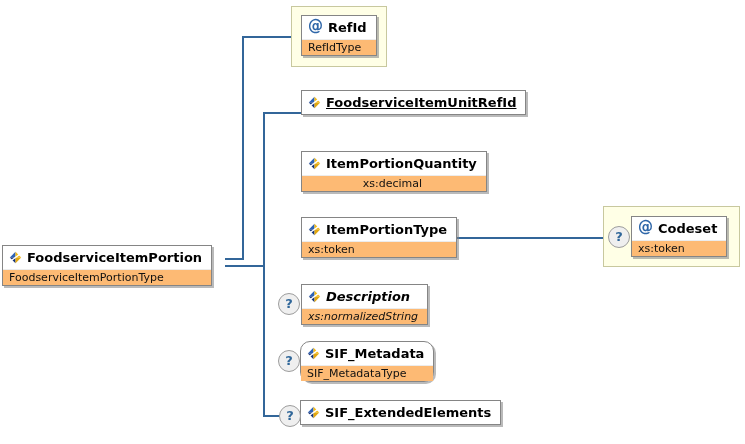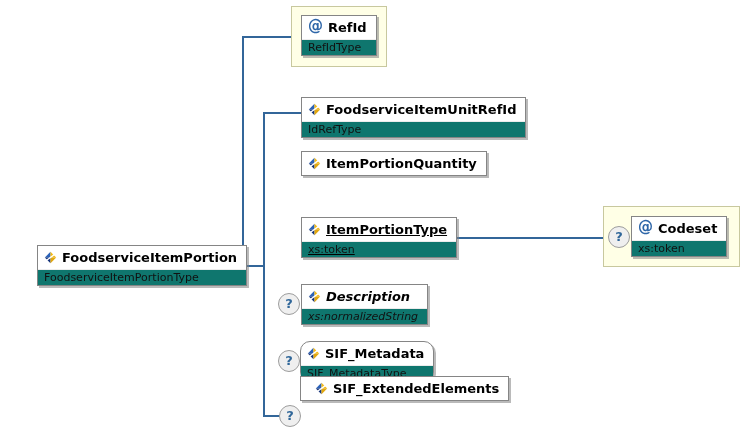--- a/index.html
+++ b/index.html
@@ -8,21 +8,21 @@
     font-family:"DejaVu Sans","Liberation Sans",sans-serif;overflow:hidden;
   }
   .line{position:absolute;background:#336699;z-index:1;}
   .opt-container{position:absolute;z-index:2;background:#FFFFE6;border:1px solid #C8C89E;box-sizing:border-box;}
   .node{
     position:absolute;z-index:4;border:1px solid #858585;background:#ffffff;
     box-shadow:2px 2px 0 rgba(130,130,130,.55);white-space:nowrap;box-sizing:border-box;
   }
   .node-title{display:flex;align-items:center;gap:5px;height:23px;padding:0 9px 0 6px;
     font-size:13px;font-weight:bold;color:#000;}
-  .node-sub{height:15px;line-height:15px;background:#0f766e;border-top:1px solid #ececec;
+  .node-sub{height:15px;line-height:15px;background:#fdba74;border-top:1px solid #ececec;
     font-size:11px;padding:0 9px 0 6px;color:#111;}
   .gem{display:inline-flex;width:13px;height:13px;flex:0 0 13px;}
   .at{color:#2E66A8;font-weight:bold;font-size:15px;line-height:1;transform:translateY(-1px);}
   .qmark{
     position:absolute;z-index:5;width:20px;height:20px;border-radius:50%;
     background:#EFEFEF;border:1px solid #9D9D9D;color:#2F6699;
     font-weight:bold;font-size:13px;text-align:center;line-height:20px;box-sizing:content-box;
   }
 </style>
 </head>
@@ -38,21 +38,21 @@
 <div class="line" style="left:440px;top:237px;width:163px;height:2px;"></div>
 
 <div class="opt-container" style="left:291px;top:6px;width:96px;height:61px;"></div>
 <div class="opt-container" style="left:603px;top:206px;width:137px;height:61px;"></div>
 
 <div class="qmark" style="left:278px;top:293px;">?</div>
 <div class="qmark" style="left:278px;top:350px;">?</div>
 <div class="qmark" style="left:279px;top:405px;">?</div>
 <div class="qmark" style="left:608px;top:226px;">?</div>
 
-<div class="node" style="left:2px;top:245px;margin-left:35px;">
+<div class="node" style="left:2px;top:245px;">
   <div class="node-title">
     <span class="gem">
         <svg width="13" height="13" viewBox="0 0 13 13">
           <polygon points="6.5,0.8 0.8,6.5 6.5,6.5" fill="#2B62B8"></polygon>
           <polygon points="6.5,0.8 12.2,6.5 6.5,6.5" fill="#F4B913"></polygon>
           <polygon points="0.8,6.5 6.5,12.2 6.5,6.5" fill="#15337A"></polygon>
           <polygon points="12.2,6.5 6.5,12.2 6.5,6.5" fill="#E2A70E"></polygon>
           <line x1="2.6" y1="9.2" x2="10.6" y2="3.4" stroke="#ffffff" stroke-width="1.4"></line>
         </svg>
       </span>
@@ -62,52 +62,52 @@
 </div>
 
 <div class="node" style="left:301px;top:15px;">
   <div class="node-title">
     <span class="at">@</span>
     <span>RefId</span>
   </div>
   <div class="node-sub">RefIdType</div>
 </div>
 
-<div class="node" style="left:301px;top:97px;">
+<div class="node" style="left:301px;top:90px;text-decoration:underline;">
   <div class="node-title">
     <span class="gem">
         <svg width="13" height="13" viewBox="0 0 13 13">
           <polygon points="6.5,0.8 0.8,6.5 6.5,6.5" fill="#2B62B8"></polygon>
           <polygon points="6.5,0.8 12.2,6.5 6.5,6.5" fill="#F4B913"></polygon>
           <polygon points="0.8,6.5 6.5,12.2 6.5,6.5" fill="#15337A"></polygon>
           <polygon points="12.2,6.5 6.5,12.2 6.5,6.5" fill="#E2A70E"></polygon>
           <line x1="2.6" y1="9.2" x2="10.6" y2="3.4" stroke="#ffffff" stroke-width="1.4"></line>
         </svg>
       </span>
     <span>FoodserviceItemUnitRefId</span>
   </div>
-  <div class="node-sub">IdRefType</div>
 </div>
 
 <div class="node" style="left:301px;top:151px;text-align:center;">
   <div class="node-title">
     <span class="gem">
         <svg width="13" height="13" viewBox="0 0 13 13">
           <polygon points="6.5,0.8 0.8,6.5 6.5,6.5" fill="#2B62B8"></polygon>
           <polygon points="6.5,0.8 12.2,6.5 6.5,6.5" fill="#F4B913"></polygon>
           <polygon points="0.8,6.5 6.5,12.2 6.5,6.5" fill="#15337A"></polygon>
           <polygon points="12.2,6.5 6.5,12.2 6.5,6.5" fill="#E2A70E"></polygon>
           <line x1="2.6" y1="9.2" x2="10.6" y2="3.4" stroke="#ffffff" stroke-width="1.4"></line>
         </svg>
       </span>
     <span>ItemPortionQuantity</span>
   </div>
+  <div class="node-sub">xs:decimal</div>
 </div>
 
-<div class="node" style="left:301px;top:217px;text-decoration:underline;">
+<div class="node" style="left:301px;top:217px;">
   <div class="node-title">
     <span class="gem">
         <svg width="13" height="13" viewBox="0 0 13 13">
           <polygon points="6.5,0.8 0.8,6.5 6.5,6.5" fill="#2B62B8"></polygon>
           <polygon points="6.5,0.8 12.2,6.5 6.5,6.5" fill="#F4B913"></polygon>
           <polygon points="0.8,6.5 6.5,12.2 6.5,6.5" fill="#15337A"></polygon>
           <polygon points="12.2,6.5 6.5,12.2 6.5,6.5" fill="#E2A70E"></polygon>
           <line x1="2.6" y1="9.2" x2="10.6" y2="3.4" stroke="#ffffff" stroke-width="1.4"></line>
         </svg>
       </span>
@@ -149,21 +149,21 @@
           <polygon points="0.8,6.5 6.5,12.2 6.5,6.5" fill="#15337A"></polygon>
           <polygon points="12.2,6.5 6.5,12.2 6.5,6.5" fill="#E2A70E"></polygon>
           <line x1="2.6" y1="9.2" x2="10.6" y2="3.4" stroke="#ffffff" stroke-width="1.4"></line>
         </svg>
       </span>
     <span>SIF_Metadata</span>
   </div>
   <div class="node-sub">SIF_MetadataType</div>
 </div>
 
-<div class="node" style="left:300px;top:376px;padding-left:8px;">
+<div class="node" style="left:300px;top:400px;">
   <div class="node-title">
     <span class="gem">
         <svg width="13" height="13" viewBox="0 0 13 13">
           <polygon points="6.5,0.8 0.8,6.5 6.5,6.5" fill="#2B62B8"></polygon>
           <polygon points="6.5,0.8 12.2,6.5 6.5,6.5" fill="#F4B913"></polygon>
           <polygon points="0.8,6.5 6.5,12.2 6.5,6.5" fill="#15337A"></polygon>
           <polygon points="12.2,6.5 6.5,12.2 6.5,6.5" fill="#E2A70E"></polygon>
           <line x1="2.6" y1="9.2" x2="10.6" y2="3.4" stroke="#ffffff" stroke-width="1.4"></line>
         </svg>
       </span>

